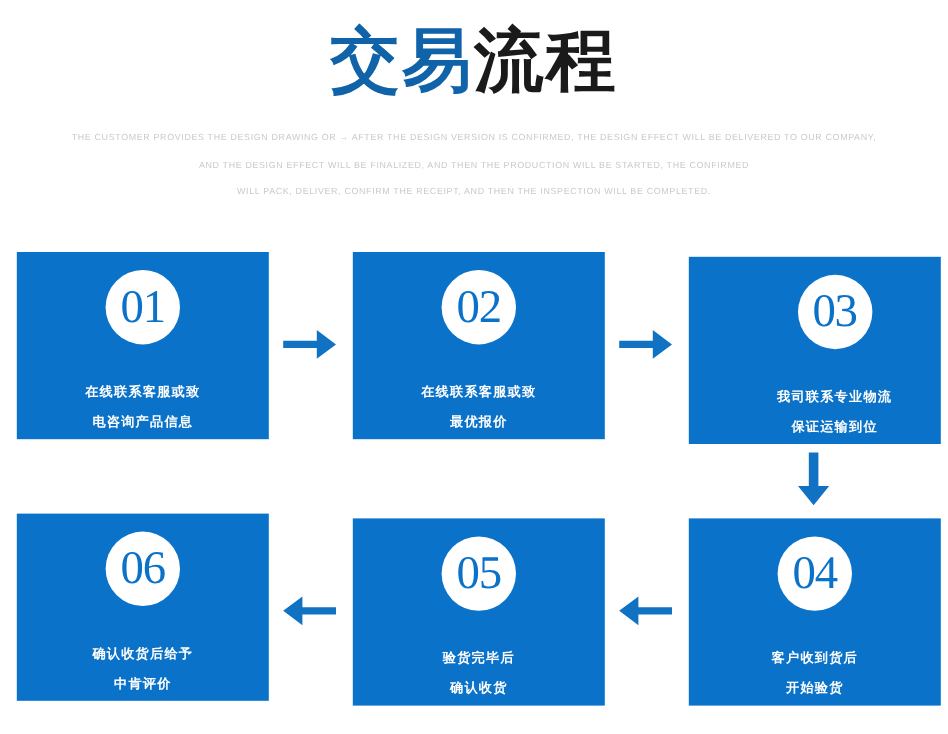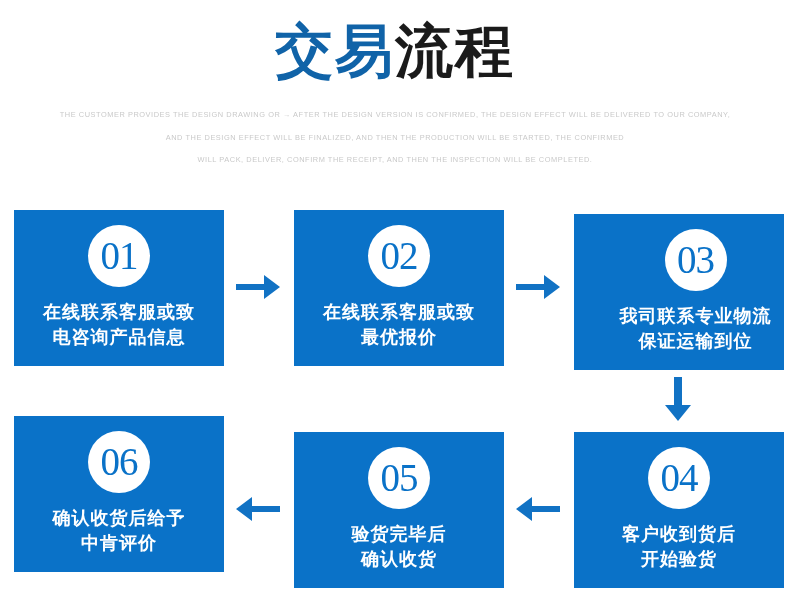--- a/index.html
+++ b/index.html
@@ -84,35 +84,35 @@
     letter-spacing: -1px;
     line-height: 1;
     font-family: "Liberation Serif", "DejaVu Serif", serif;
   }
   .step-num-inner {
     display: block;
     position: relative;
     top: -1px;
   }
   .step-lines {
-    margin-top: 13px;
+    margin-top: 28px;
     text-align: center;
-    font-size: 18px;
+    font-size: 11px;
     line-height: 25px;
     font-weight: 700;
     letter-spacing: 1px;
     color: #ffffff;
   }
 
   
   .box-01 { left: 14px;  top: 210px; }
   .box-02 { left: 294px; top: 210px; }
   .box-03 { left: 574px; top: 214px; padding-left: 33px; }
   
-  .box-06 { left: 14px;  top: 416px; }
+  .box-06 { left: 14px;  top: 428px; }
   .box-05 { left: 294px; top: 432px; }
   .box-04 { left: 574px; top: 432px; }
 
   
   .arrow {
     position: absolute;
     pointer-events: auto;
   }
   .arrow svg { display: block; }
   .arrow-r1 { left: 234px; top: 268px; }

